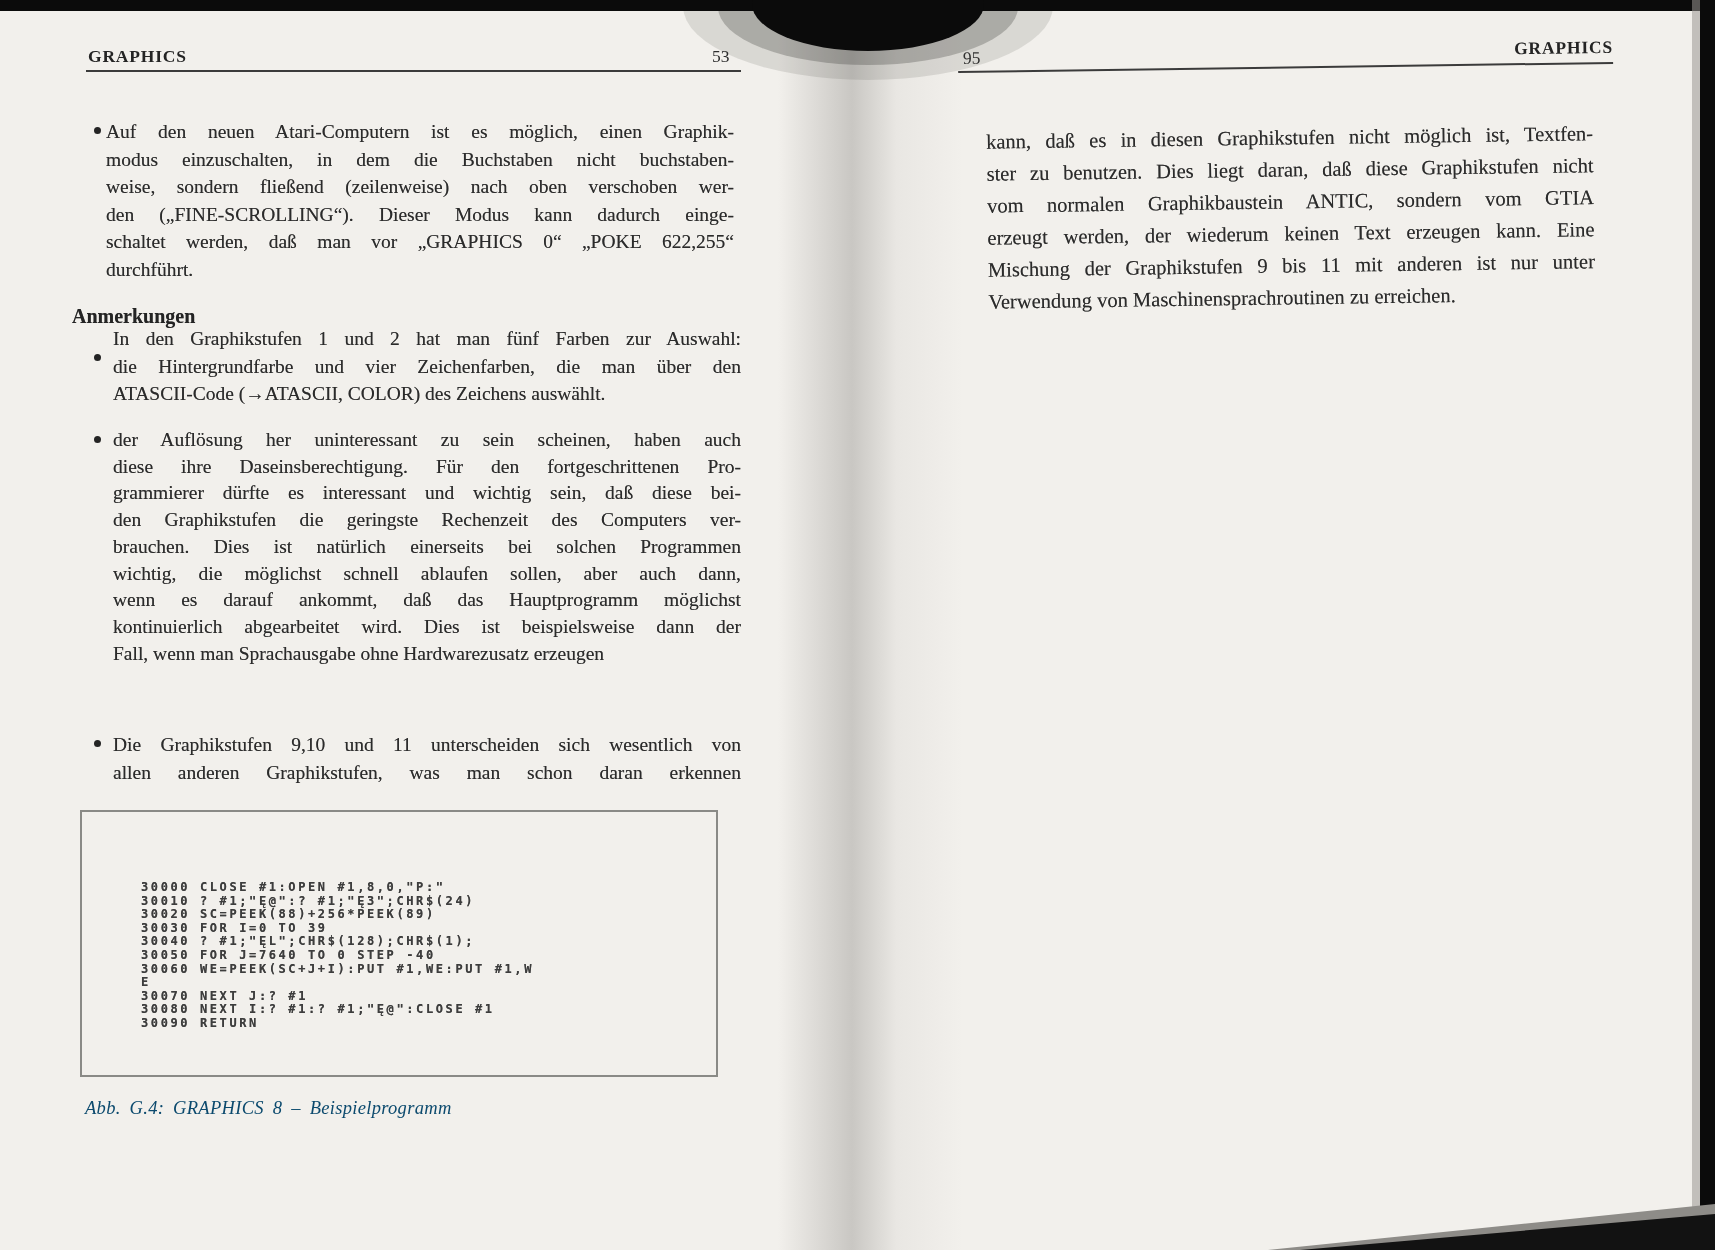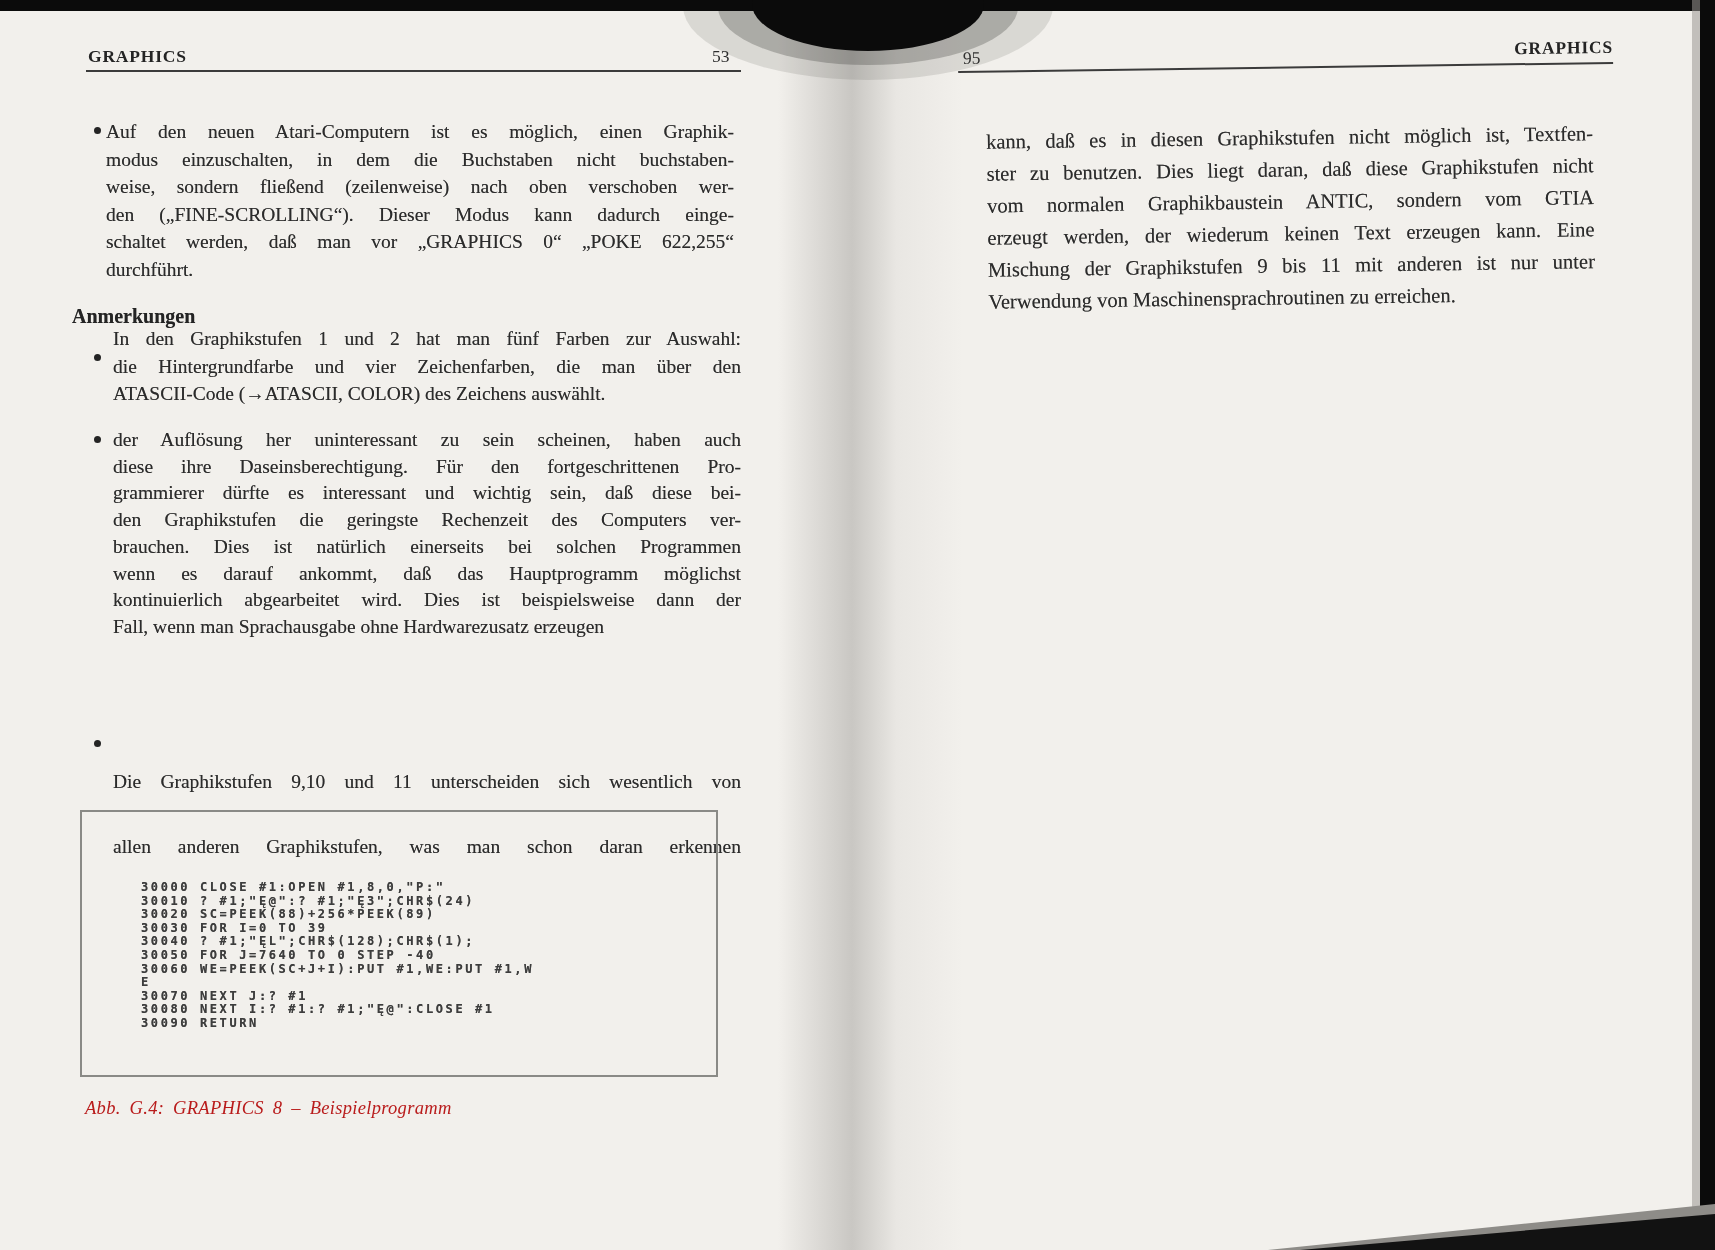--- a/index.html
+++ b/index.html
@@ -11,21 +11,21 @@
     position:relative;
   }
   .scan{
     position:absolute;inset:0;
     background:#f2f0ec;
   }
   
   .para .tline{white-space:normal;}
   .justified .tline{text-align:justify;text-align-last:justify;}
   .justified .tline:last-child{text-align-last:auto;}
-  .justify-all .tline{text-align:justify;text-align-last:justify;margin-top:37px;}
+  .justify-all .tline{text-align:justify;text-align-last:justify;}
 
   .body-text{
     position:absolute;
     color:#2b2b2b;
     font-size:19.5px;
     line-height:27.5px;
     text-shadow:0 0 .5px rgba(45,45,45,.55);
   }
   .lh-tight{line-height:26.7px;}
 
@@ -59,21 +59,21 @@
     position:absolute;left:141px;top:881px;
     font-family:"DejaVu Sans Mono", monospace;
     font-size:12px;font-weight:bold;
     letter-spacing:2.6px;
     color:#3d3d3d;
     text-shadow:0 0 .6px rgba(60,60,60,.7);
   }
   .code .tline{line-height:13.6px;white-space:pre;}
   .figure-caption{
     position:absolute;left:85px;top:1098px;
-    font-style:italic;font-size:18.5px;color:#b91c1c;
+    font-style:italic;font-size:18.5px;color:#0c4a6e;
     word-spacing:4px;letter-spacing:.3px;
   }
 
   
   .rp-tilt{position:absolute;inset:0;transform:rotate(-0.8deg);transform-origin:960px 60px;}
   .rp-page-number{position:absolute;left:963px;top:48px;font-size:17.5px;color:#2e2e2e;}
   .rp-rule{position:absolute;left:958px;top:71px;width:655px;height:2px;background:#3b3b3b;}
   .rp-header-title{
     position:absolute;left:1458px;top:46px;width:155px;text-align:right;
     font-size:17.5px;font-weight:bold;letter-spacing:.8px;color:#242424;
@@ -122,20 +122,21 @@
         <div class="tline">ATASCII-Code (→ATASCII, COLOR) des Zeichens auswählt.</div>
       </div>
 
     <div class="bullet b3"></div>
     <div class="para body-text justified lh-tight p3">
         <div class="tline">der Auflösung her uninteressant zu sein scheinen, haben auch</div>
         <div class="tline">diese ihre Daseinsberechtigung. Für den fortgeschrittenen Pro-</div>
         <div class="tline">grammierer dürfte es interessant und wichtig sein, daß diese bei-</div>
         <div class="tline">den Graphikstufen die geringste Rechenzeit des Computers ver-</div>
         <div class="tline">brauchen. Dies ist natürlich einerseits bei solchen Programmen</div>
+        <div class="tline">wichtig, die möglichst schnell ablaufen sollen, aber auch dann,</div>
         <div class="tline">wenn es darauf ankommt, daß das Hauptprogramm möglichst</div>
         <div class="tline">kontinuierlich abgearbeitet wird. Dies ist beispielsweise dann der</div>
         <div class="tline">Fall, wenn man Sprachausgabe ohne Hardwarezusatz erzeugen</div>
       </div>
 
     <div class="bullet b4"></div>
     <div class="para body-text justify-all p4">
         <div class="tline">Die Graphikstufen 9,10 und 11 unterscheiden sich wesentlich von</div>
         <div class="tline">allen anderen Graphikstufen, was man schon daran erkennen</div>
       </div>

